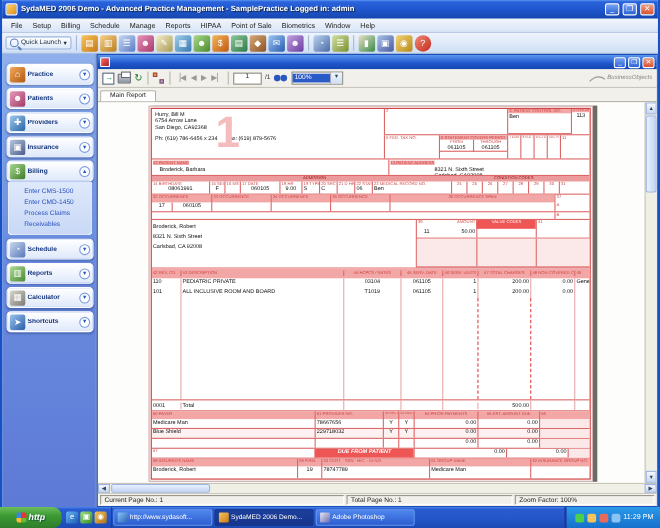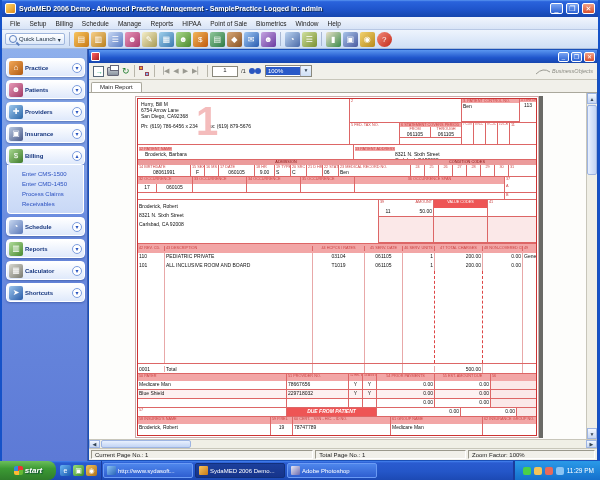--- a/index.html
+++ b/index.html
@@ -632,21 +632,21 @@
           </div>
 
         </div>
       </div>
     </div>
   </div>
 
   <div class="taskbar">
     <div class="start">
       <span class="flag"></span>
-      <span>start</span>
+      <span>http</span>
     </div>
     <div class="qlicons">
       <div class="qlico" style="background:linear-gradient(135deg,#6ab4f4,#1a5cb0)">e</div>
       <div class="qlico" style="background:linear-gradient(135deg,#9ae07a,#3a8a2a)">▣</div>
       <div class="qlico" style="background:linear-gradient(135deg,#f2c45a,#b0701a)">◉</div>
     </div>
     <div class="task">
       <span class="tico" style="background:linear-gradient(135deg,#8ac4f4,#2a64b8)"></span>
       <span>http://www.sydasoft...</span>
     </div>

